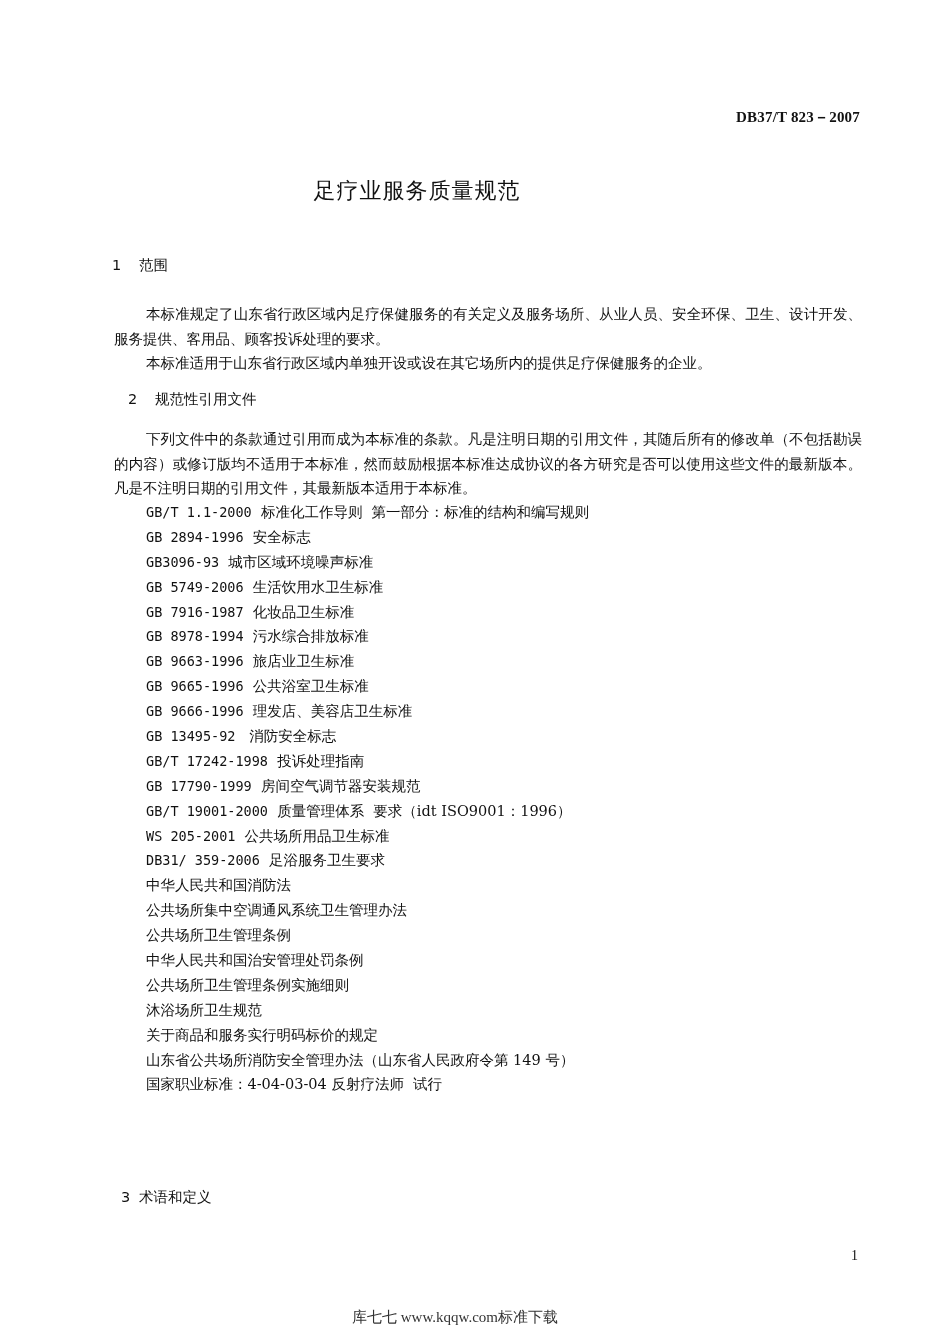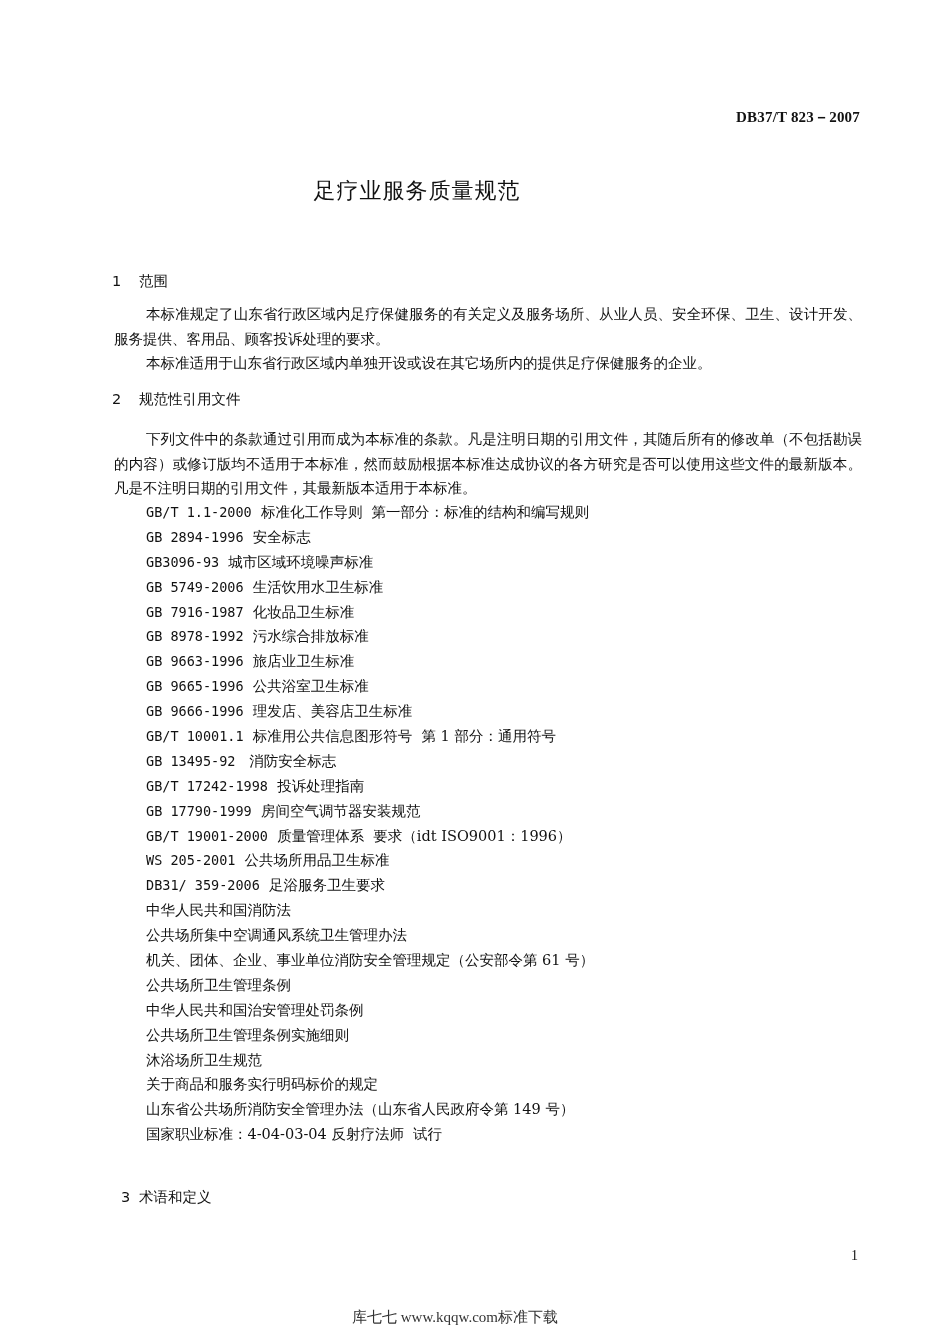--- a/index.html
+++ b/index.html
@@ -43,51 +43,49 @@
     position: absolute; top: 1308px; left: 0; width: 910px; text-align: center;
     font-family: "Liberation Serif", "DejaVu Serif", serif; font-size: 15px; color: #333;
   }
 </style>
 </head>
 <body>
 
 <div class="std-code">DB37/T 823－2007</div>
 <div class="title">足疗业服务质量规范</div>
 
-<div class="heading" style="top:272px;">
+<div class="heading" style="top:256px;">
   <span class="num">1</span><span>范围</span>
 </div>
 <div class="para" style="top:302px;">本标准规定了山东省行政区域内足疗保健服务的有关定义及服务场所、从业人员、安全环保、卫生、设计开发、服务提供、客用品、顾客投诉处理的要求。</div>
 <div class="para" style="top:351px;">本标准适用于山东省行政区域内单独开设或设在其它场所内的提供足疗保健服务的企业。</div>
 
-<div class="heading" style="top:390px;">
+<div class="heading" style="top:390px;margin-left:16px;">
   <span class="num">2</span><span>规范性引用文件</span>
 </div>
 <div class="para" style="top:427px;">下列文件中的条款通过引用而成为本标准的条款。凡是注明日期的引用文件，其随后所有的修改单（不包括勘误的内容）或修订版均不适用于本标准，然而鼓励根据本标准达成协议的各方研究是否可以使用这些文件的最新版本。凡是不注明日期的引用文件，其最新版本适用于本标准。</div>
 
 <ul class="refs">
   <li><span class="code">GB/T 1.1-2000</span><span>  标准化工作导则  第一部分：标准的结构和编写规则</span></li>
   <li><span class="code">GB 2894-1996</span><span>  安全标志</span></li>
   <li><span class="code">GB3096-93</span><span>  城市区域环境噪声标准</span></li>
   <li><span class="code">GB 5749-2006</span><span>  生活饮用水卫生标准</span></li>
   <li><span class="code">GB 7916-1987</span><span>  化妆品卫生标准</span></li>
-  <li><span class="code">GB 8978-1992</span><span>  污水综合排放标准</span></li>
+  <li><span class="code">GB 8978-1994</span><span>  污水综合排放标准</span></li>
   <li><span class="code">GB 9663-1996</span><span>  旅店业卫生标准</span></li>
   <li><span class="code">GB 9665-1996</span><span>  公共浴室卫生标准</span></li>
   <li><span class="code">GB 9666-1996</span><span>  理发店、美容店卫生标准</span></li>
-  <li><span class="code">GB/T 10001.1</span><span>  标准用公共信息图形符号  第 1 部分：通用符号</span></li>
   <li><span class="code">GB 13495-92</span><span>   消防安全标志</span></li>
   <li><span class="code">GB/T 17242-1998</span><span>  投诉处理指南</span></li>
   <li><span class="code">GB 17790-1999</span><span>  房间空气调节器安装规范</span></li>
   <li><span class="code">GB/T 19001-2000</span><span>  质量管理体系  要求（idt ISO9001：1996）</span></li>
   <li><span class="code">WS 205-2001</span><span>  公共场所用品卫生标准</span></li>
   <li><span class="code">DB31/ 359-2006</span><span>  足浴服务卫生要求</span></li>
   <li><span class="code"></span><span>中华人民共和国消防法</span></li>
   <li><span class="code"></span><span>公共场所集中空调通风系统卫生管理办法</span></li>
-  <li><span class="code"></span><span>机关、团体、企业、事业单位消防安全管理规定（公安部令第 61 号）</span></li>
   <li><span class="code"></span><span>公共场所卫生管理条例</span></li>
   <li><span class="code"></span><span>中华人民共和国治安管理处罚条例</span></li>
   <li><span class="code"></span><span>公共场所卫生管理条例实施细则</span></li>
   <li><span class="code"></span><span>沐浴场所卫生规范</span></li>
   <li><span class="code"></span><span>关于商品和服务实行明码标价的规定</span></li>
   <li><span class="code"></span><span>山东省公共场所消防安全管理办法（山东省人民政府令第 149 号）</span></li>
   <li><span class="code"></span><span>国家职业标准：4-04-03-04 反射疗法师  试行</span></li>
 </ul>
 
 <div class="heading" style="top:1188px;text-align:center;">

